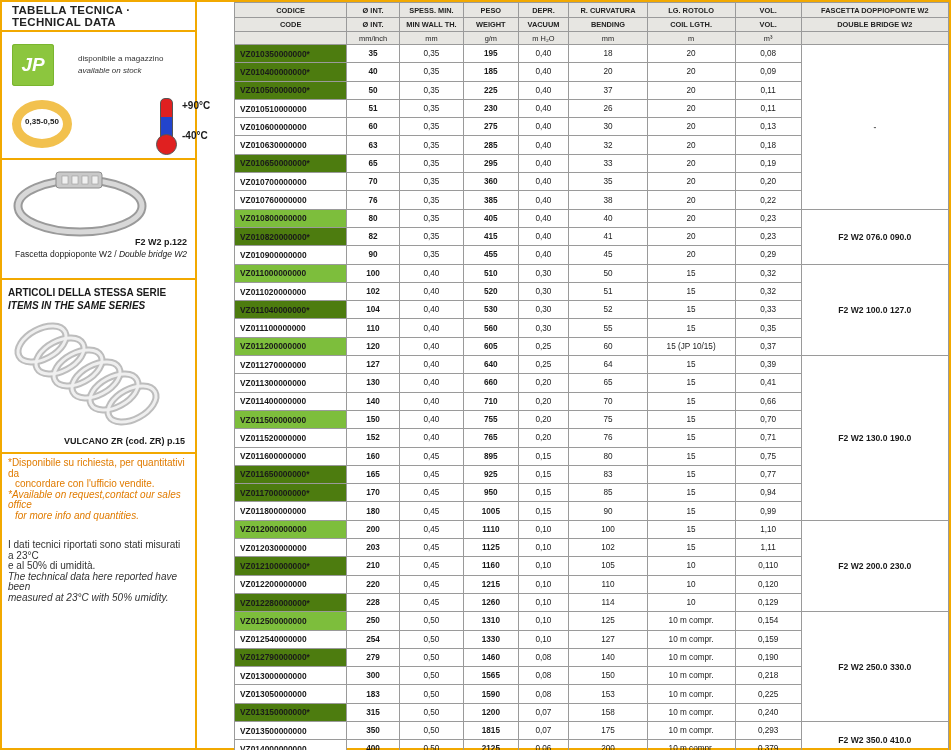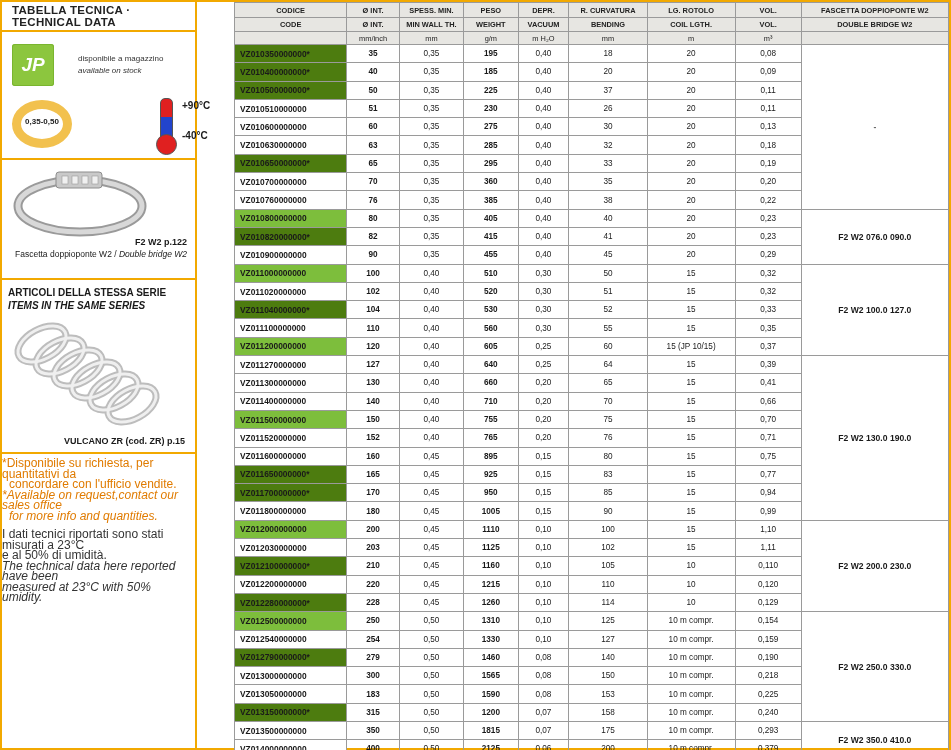--- a/index.html
+++ b/index.html
@@ -62,24 +62,24 @@
   .sep{height:2px;background:#F2A900;margin:2px 0 0 0;}
   .clampbox{position:relative;height:116px;}
   .clamp-svg{position:absolute;left:6px;top:4px;}
   .clamp-cap{position:absolute;right:8px;bottom:16px;text-align:right;font-size:8.5px;line-height:12px;}
   .clamp-cap b{font-size:9px;}
   .clamp-cap i{font-style:italic;}
   .series-head{padding:6px 0 2px 6px;font-weight:bold;font-size:10px;line-height:13px;}
   .series-head i{font-style:italic;font-weight:bold;}
   .hosebox{position:relative;height:136px;}
   .hose-cap{position:absolute;right:10px;bottom:4px;font-size:9px;font-weight:bold;}
-  .notes{padding:4px 8px 0 0;font-size:12px;line-height:10.5px;color:#333;}
+  .notes{padding:4px 8px 0 6px;font-size:10px;line-height:10.5px;color:#333;}
   .notes .ast{color:#E07B00;}
   .notes .it{font-style:italic;color:#E07B00;}
-  .notes .blk{margin-top:8px;}
+  .notes .blk{margin-top:19px;}
   .notes .blk i{font-style:italic;}
 
   
   .tablewrap{position:absolute;left:232px;top:0;width:715px;height:746px;}
   table{border-collapse:collapse;width:715px;font-size:8.2px;}
   th,td{border:1px solid #9a9a9a;text-align:center;padding:0;}
   thead th{background:#E7E6E2;font-weight:bold;font-size:7.4px;line-height:9px;color:#222;}
   thead tr.r1 th{height:14px;}
   thead tr.r2 th{height:13px;}
   thead tr.r3 th{height:12px;font-weight:normal;font-size:7.4px;}

